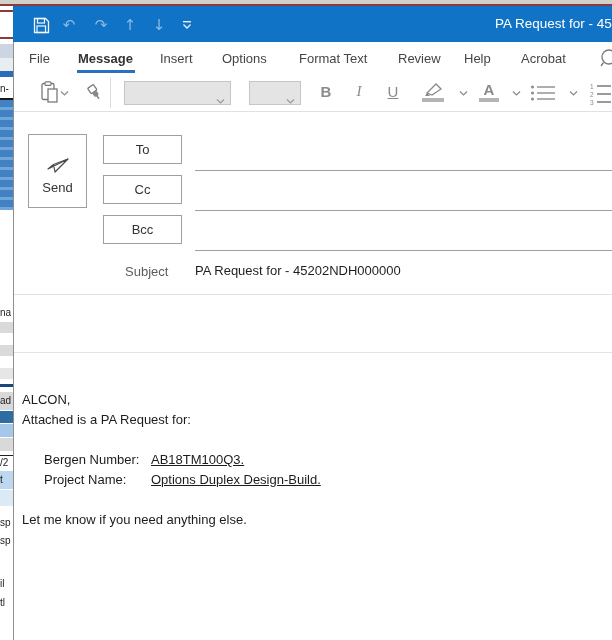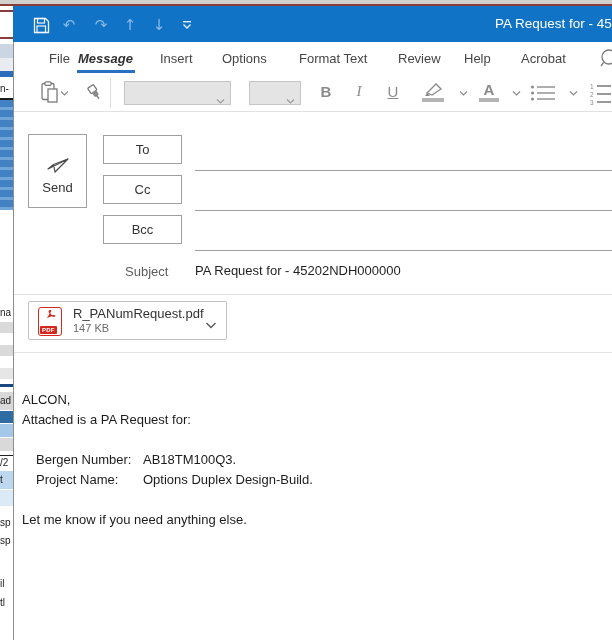--- a/index.html
+++ b/index.html
@@ -18,21 +18,21 @@
   .window { position:absolute; left:13px; top:6px; width:599px; height:634px; background:#fff; overflow:hidden; }
   .window-edge { position:absolute; left:13px; top:42px; width:1px; height:598px; background:#8e8e8e; }
 
   .titlebar { position:absolute; left:0; top:0; width:100%; height:36px; background:#1173c5; }
   .qat-btn { position:absolute; top:9px; width:20px; height:20px; display:flex; align-items:center; justify-content:center; }
   .qat-char { font-family:"DejaVu Sans", sans-serif; font-size:15px; color:#8db9e4; line-height:18px; }
   .title-text { position:absolute; left:482px; top:10px; color:#fff; font-size:13.5px; white-space:nowrap; }
 
   .tabs { position:absolute; left:0; top:36px; width:100%; height:33px; background:#fff; }
   .tab { position:absolute; top:9px; font-size:13px; color:#454545; white-space:nowrap; cursor:default; }
-  .tab.active { font-weight:700; color:#333;font-style:italic; }
+  .tab.active { font-weight:700; color:#333; }
   .tab-underline { position:absolute; left:64px; top:28px; width:58px; height:3px; background:#2a6fc2; }
   .tellme { position:absolute; left:585px; top:5px; }
 
   .ribbonbar { position:absolute; left:0; top:69px; width:100%; height:37px; background:#fff; border-bottom:1px solid #e1e1e1; }
   .rb { position:absolute; display:flex; align-items:center; justify-content:center; }
   .rb-divider { position:absolute; left:97px; top:3px; width:1px; height:30px; background:#dcdcdc; }
   .combo { position:absolute; top:6px; height:24px; background:#e4e4e4; border:1px solid #c6c6c6; }
   .combo .chev { position:absolute; right:5px; top:9px; }
   .glyph-btn { position:absolute; top:8px; font-size:15px; color:#8a8a8a; width:16px; text-align:center; }
   .bar-under { position:absolute; width:20px; height:4px; background:#b4b4b4; }
@@ -57,21 +57,21 @@
   .attach-card { position:absolute; left:15px; top:295px; width:199px; height:39px; border:1px solid #c2c2c2; border-radius:2px; background:#fff; }
   .pdf-icon { position:absolute; left:9px; top:5px; width:24px; height:29px; border:1.6px solid #d3281e; border-radius:3px; background:#fff; }
   .pdf-label { position:absolute; left:1px; bottom:1px; font-size:6px; font-weight:700; color:#fff; background:#d3281e; padding:1px 2px; border-radius:1px; letter-spacing:.2px; }
   .attach-name { position:absolute; left:44px; top:4px; font-size:13px; color:#333; white-space:nowrap; }
   .attach-size { position:absolute; left:44px; top:20px; font-size:11px; color:#6a6a6a; }
   .attach-chev { position:absolute; left:176px; top:14px; }
 
   
   .msg-body { position:absolute; left:9px; top:384px; right:8px; bottom:0; font-size:13px; line-height:20px; color:#1c1c1c; }
   .msg-body .blank { height:20px; }
-  .detail { margin-left:14px; }
+  .detail { margin-left:22px;text-decoration:underline; }
   .detail .lbl { display:inline-block; width:107px; }
 </style>
 </head>
 <body>
 
 <div class="screen">
 
   <div class="top-gray"></div>
   <div class="top-red"></div>
 
@@ -130,21 +130,21 @@
       <div class="qat-btn" style="left:164px;">
         <svg width="12" height="10" viewBox="0 0 12 10">
           <rect x="2" y="1" width="8" height="1.4" fill="#e8eef5"></rect>
           <polyline points="2.5,4.5 6,8 9.5,4.5" fill="none" stroke="#e8eef5" stroke-width="1.4"></polyline>
         </svg>
       </div>
       <span class="title-text">PA Request for - 45202</span>
     </div>
 
     <div class="tabs">
-      <span class="tab" style="left:16px;margin-left:20px;">File</span>
+      <span class="tab" style="left:16px;">File</span>
       <span class="tab active" style="left:65px;">Message</span>
       <span class="tab" style="left:147px;">Insert</span>
       <span class="tab" style="left:209px;">Options</span>
       <span class="tab" style="left:286px;">Format Text</span>
       <span class="tab" style="left:385px;">Review</span>
       <span class="tab" style="left:451px;">Help</span>
       <span class="tab" style="left:508px;">Acrobat</span>
       <div class="tab-underline"></div>
       <div class="tellme">
         <svg width="22" height="22" viewBox="0 0 22 22">
@@ -266,35 +266,20 @@
 
     <div class="field-line" style="top:137px;"></div>
     <div class="field-line" style="top:177px;"></div>
     <div class="field-line" style="top:217px;"></div>
 
     <div class="subject-label">Subject</div>
     <div class="subject-input">PA Request for - 45202NDH000000</div>
 
     <div class="sep" style="top:288px;"></div>
 
-    <div class="attach-card">
-      <div class="pdf-icon">
-        <svg width="21" height="15" viewBox="0 0 21 15" style="position:absolute;left:0;top:0;">
-          <path d="M11.5 2 c-2.2 0 -2.6 1.8 -1 3.4 c-.8 1.9 -1.6 3.2 -2.7 4.5 c1.8-.3 3.1-.8 4.4-1.6 c1.2.5 2.4.7 3.4.4 c1.3-.3 1-1.4-.5-1.6 c-.6-.1-1.3 0-2 .2 c-.8-.7-1.5-1.6-1.9-2.6 c1.4-1.3 1.5-2.7.3-2.7 z" fill="#d3281e"></path>
-        </svg>
-        <span class="pdf-label">PDF</span>
-      </div>
-      <div class="attach-name">R_PANumRequest.pdf</div>
-      <div class="attach-size">147 KB</div>
-      <div class="attach-chev">
-        <svg width="12" height="9" viewBox="0 0 12 9">
-          <polyline points="1.5,2 6,6.5 10.5,2" fill="none" stroke="#5a5a5a" stroke-width="1.4"></polyline>
-        </svg>
-      </div>
-    </div>
 
     <div class="sep" style="top:346px;"></div>
 
     <div class="msg-body">
       <div>ALCON,</div>
       <div>Attached is a PA Request for:</div>
       <div class="blank"></div>
       <div class="detail">
         <span class="lbl">Bergen Number:</span><span>AB18TM100Q3.</span>
       </div>

